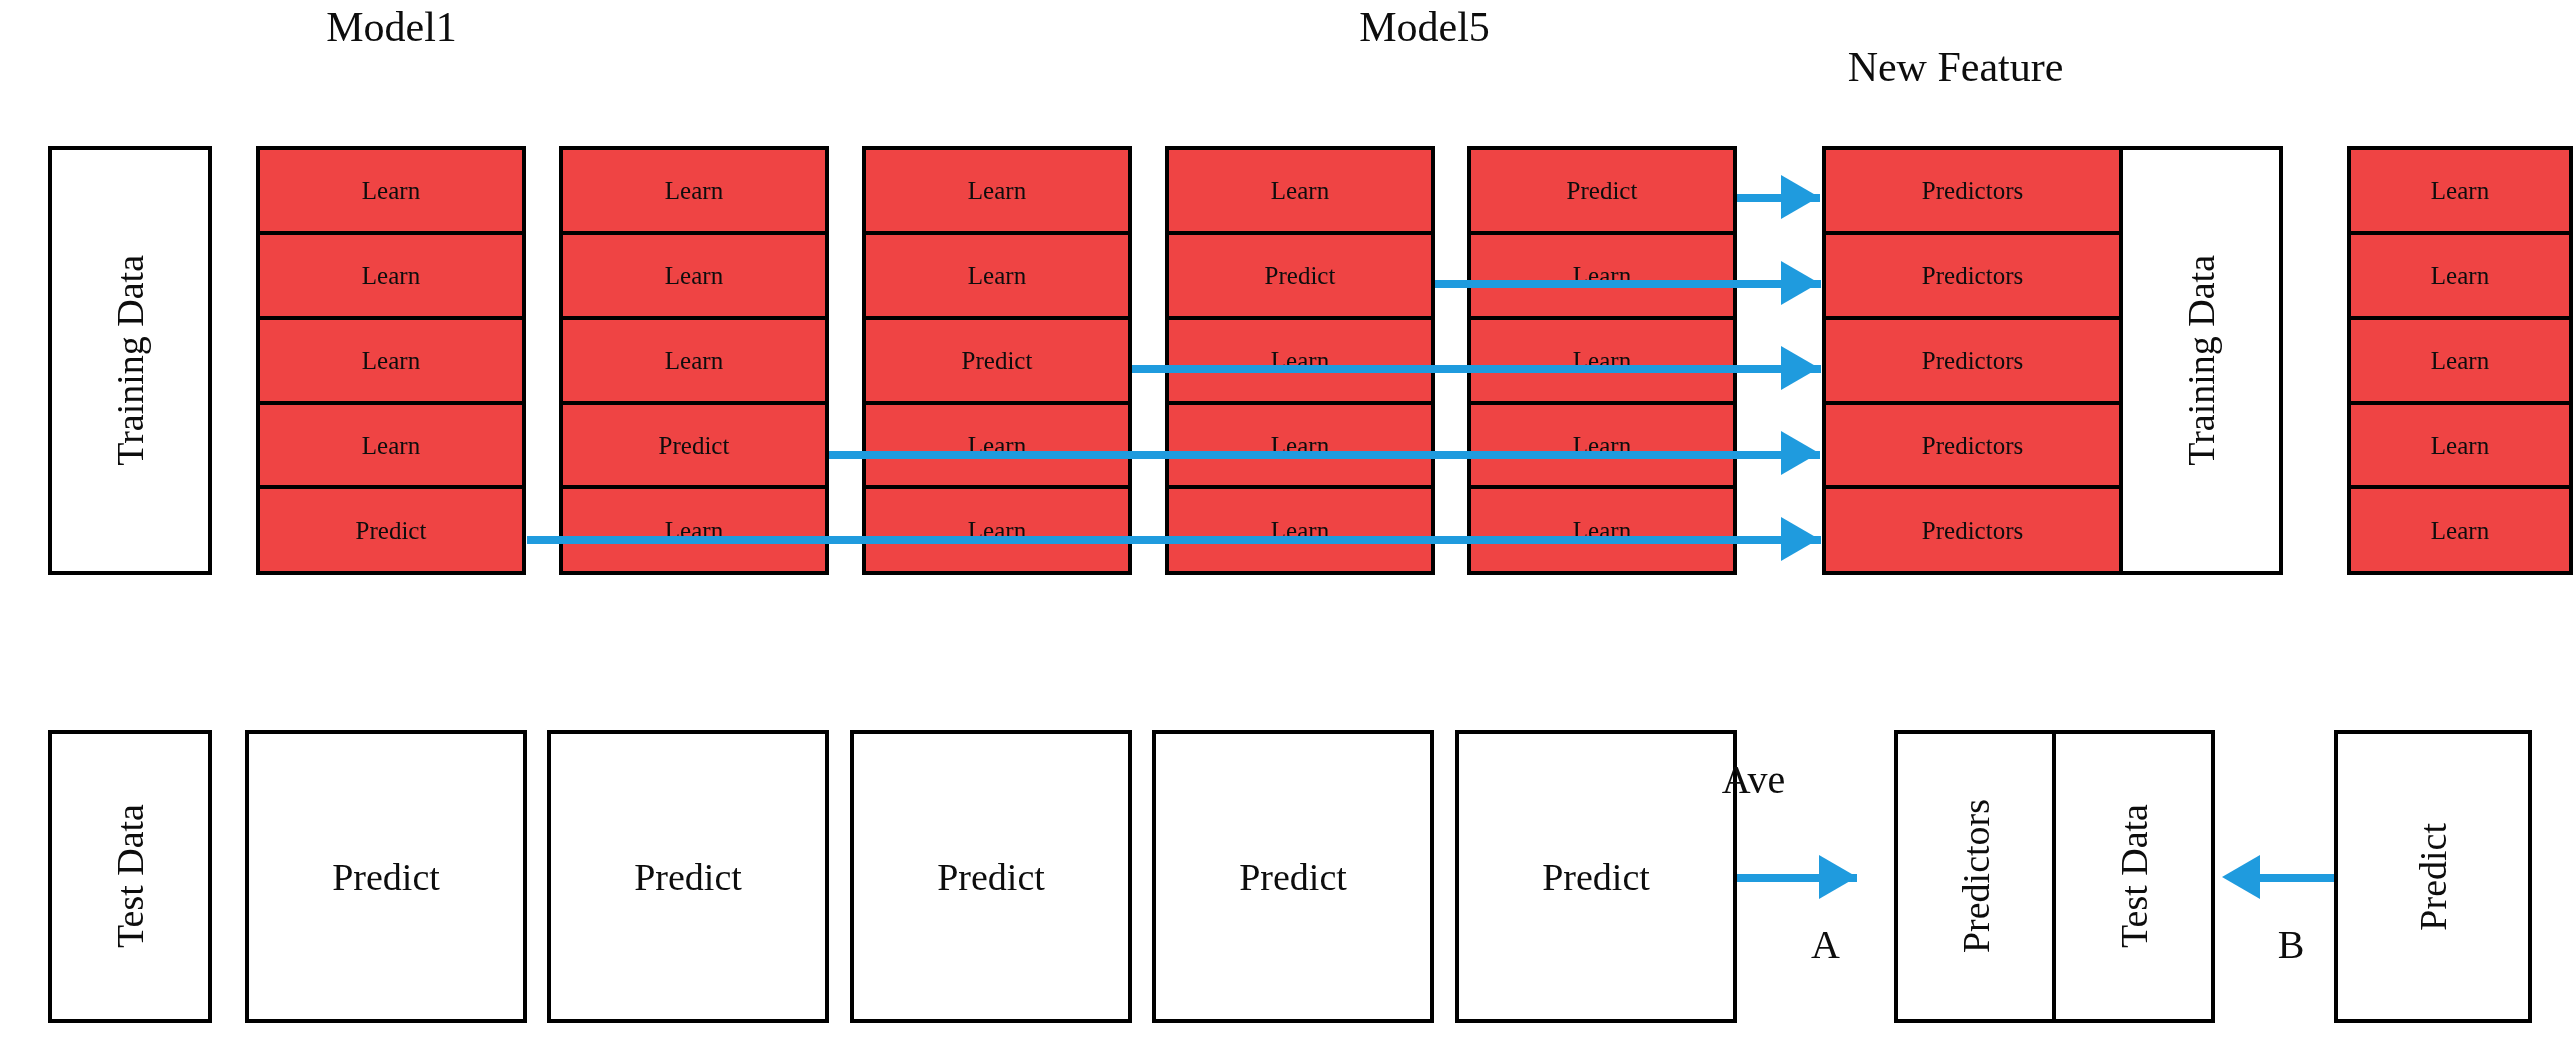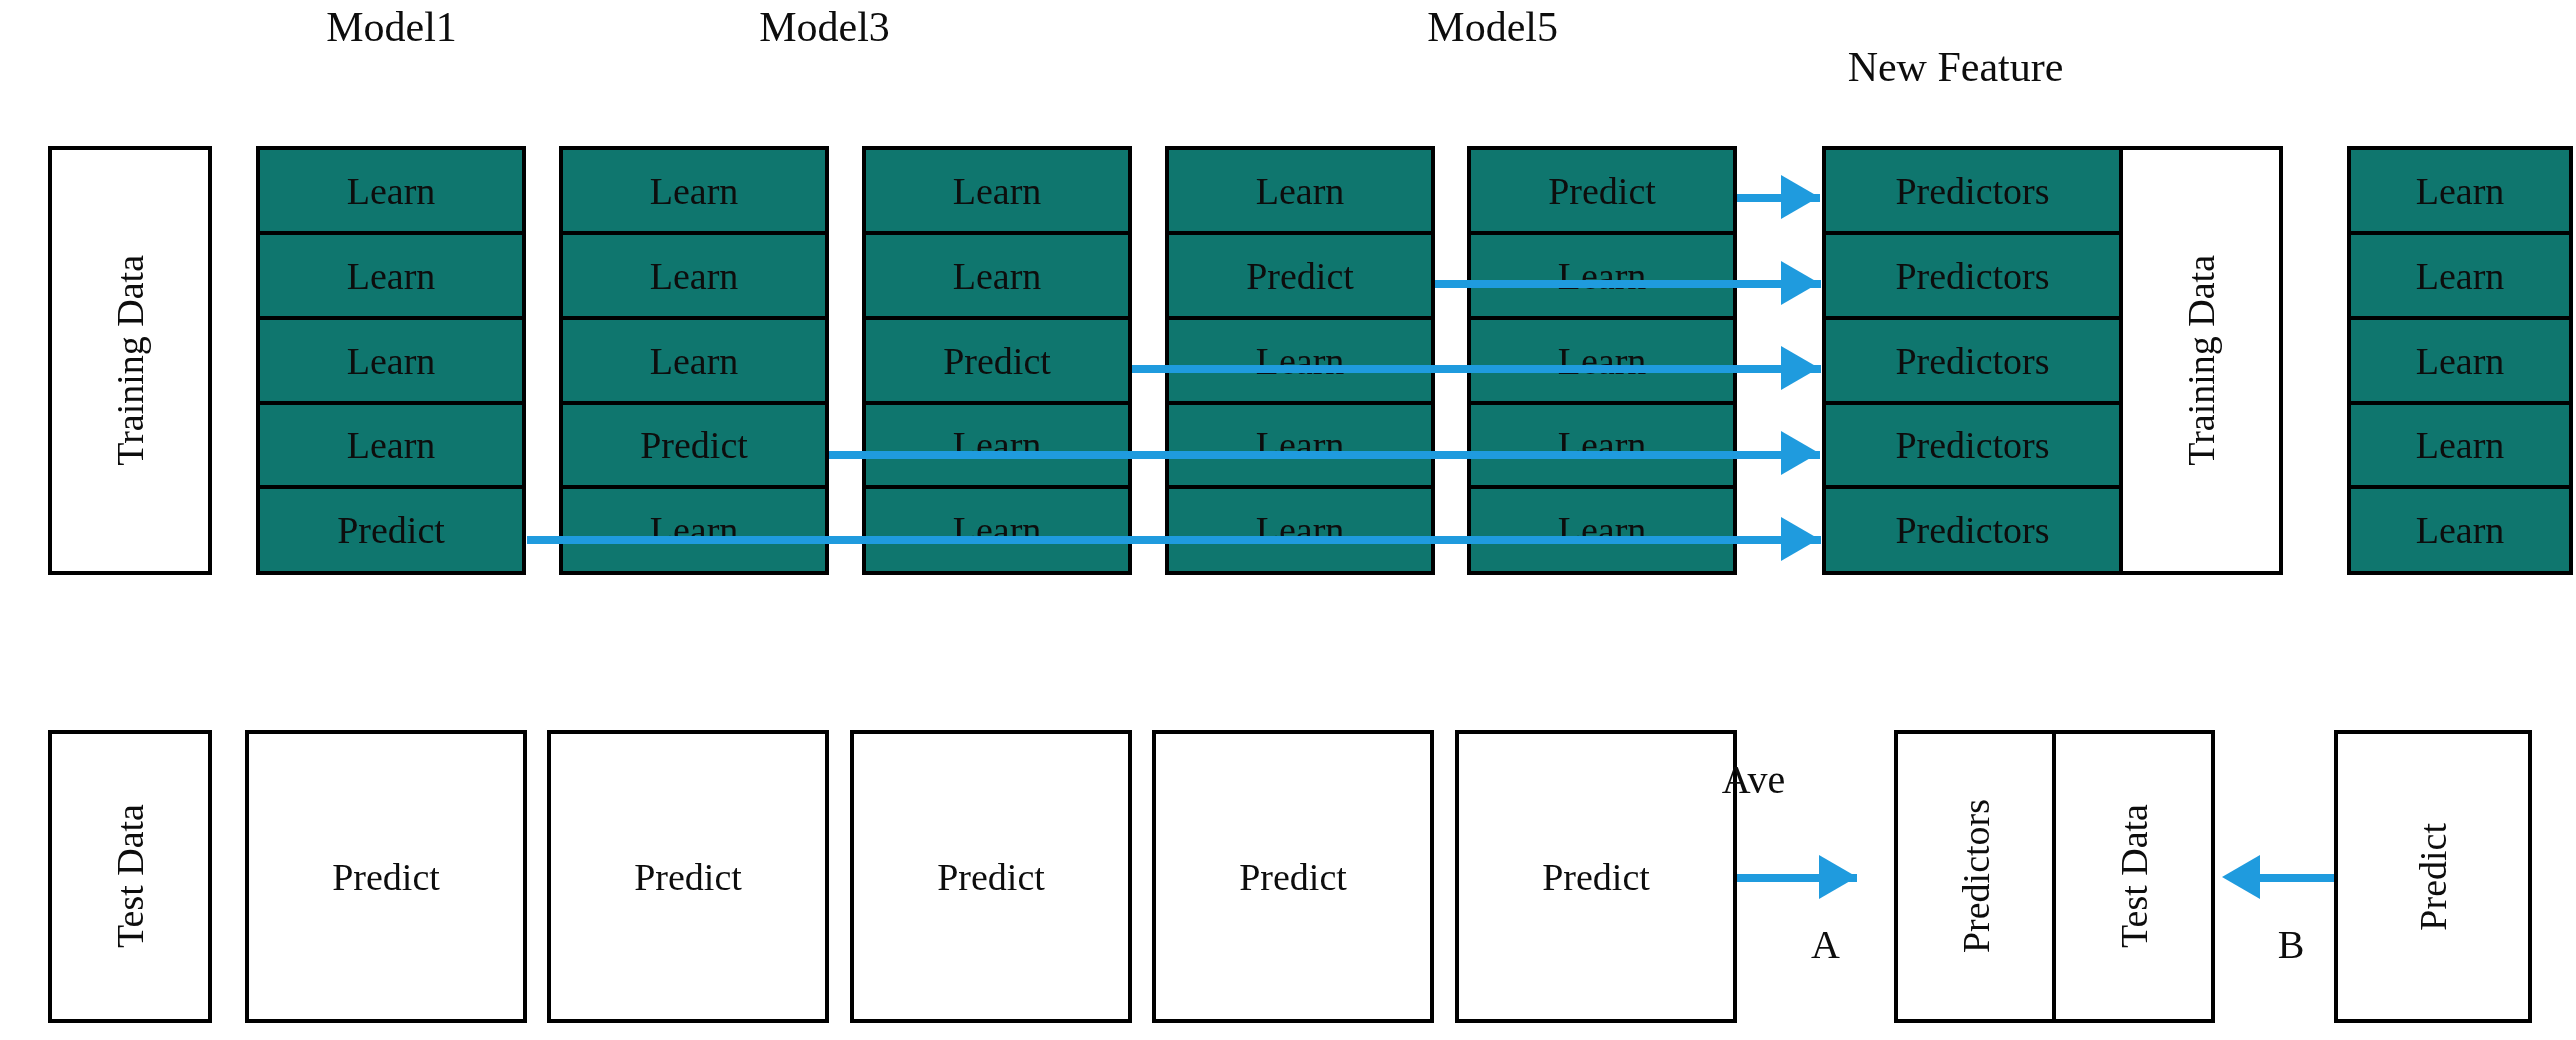--- a/index.html
+++ b/index.html
@@ -26,25 +26,25 @@
   
   .stack{
     position:absolute;
     box-sizing:border-box;
     display:flex;
     flex-direction:column;
   }
   .stack .cell{
     box-sizing:border-box;
     border:4.8px solid #000000;
-    background:#0f766e;
+    background:#ef4444;
     display:flex;
     align-items:center;
     justify-content:center;
-    font-size:38px;
+    font-size:25px;
     line-height:1;
     color:#0d0d0d;
     margin-bottom:-4.8px;
     flex:1 1 0;
   }
   .stack .cell:last-child{margin-bottom:0;}
 
   
   .vbox{
     position:absolute;
@@ -104,22 +104,21 @@
     color:#0d0d0d;
     text-align:center;
   }
 </style>
 </head>
 <body>
 
 <div id="stage">
 
   <div class="col-header" style="left:258px;top:5.5px;width:267px;">Model1</div>
-  <div class="col-header" style="left:691px;top:5.5px;width:267px;">Model3</div>
-  <div class="col-header" style="left:1291px;top:5.5px;width:267px;text-align:right;">Model5</div>
+  <div class="col-header" style="left:1291px;top:5.5px;width:267px;">Model5</div>
   <div class="col-header" style="left:1771px;top:5.5px;width:369px;margin-top:40px;">New Feature</div>
 
   <div class="vbox" style="left:48px;top:146px;width:164px;height:429px;">
     <span class="vlabel">Training Data</span>
   </div>
 
   <div class="stack" style="left:256px;top:146px;width:270px;height:429px;">
     <div class="cell">Learn</div>
     <div class="cell">Learn</div>
     <div class="cell">Learn</div>

